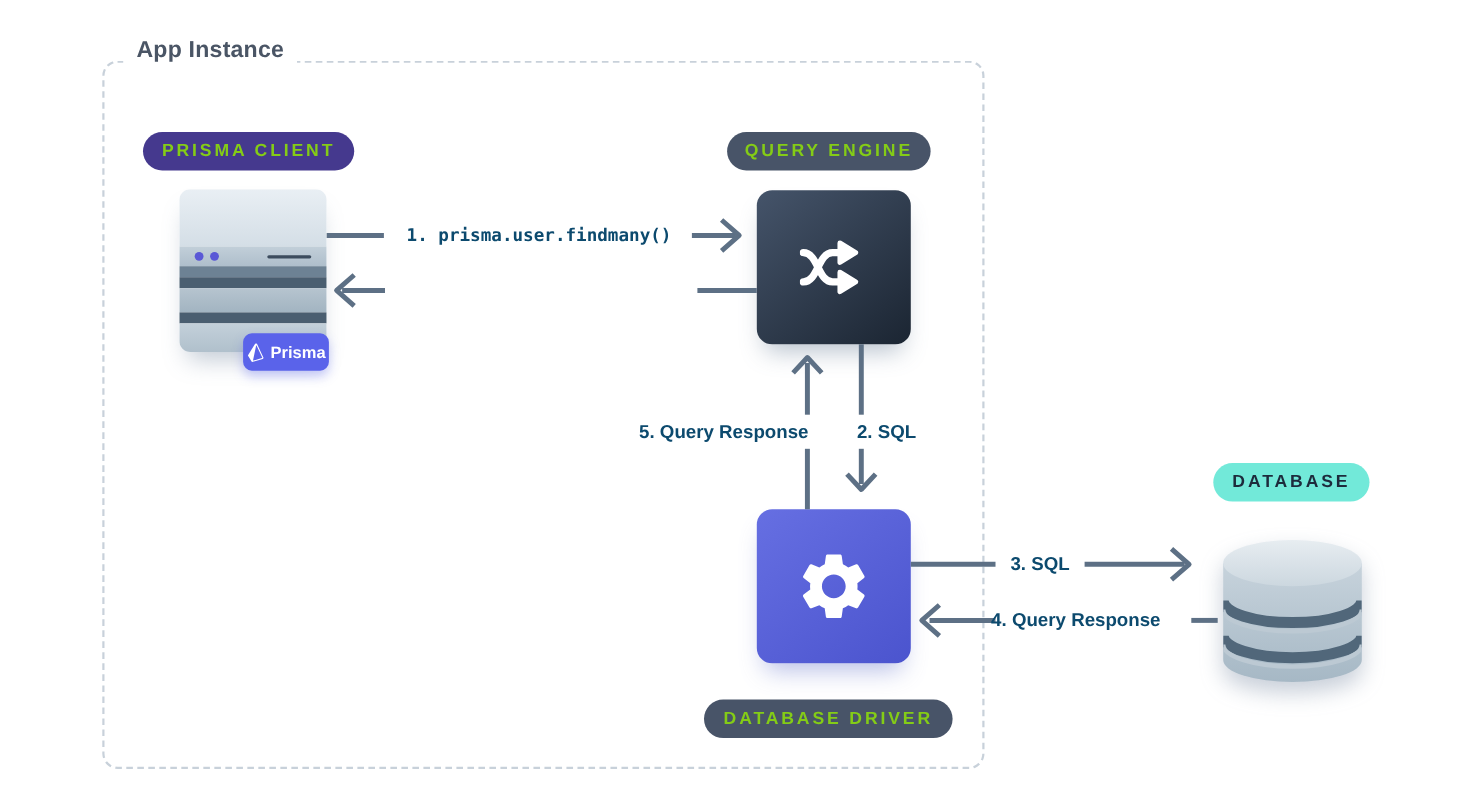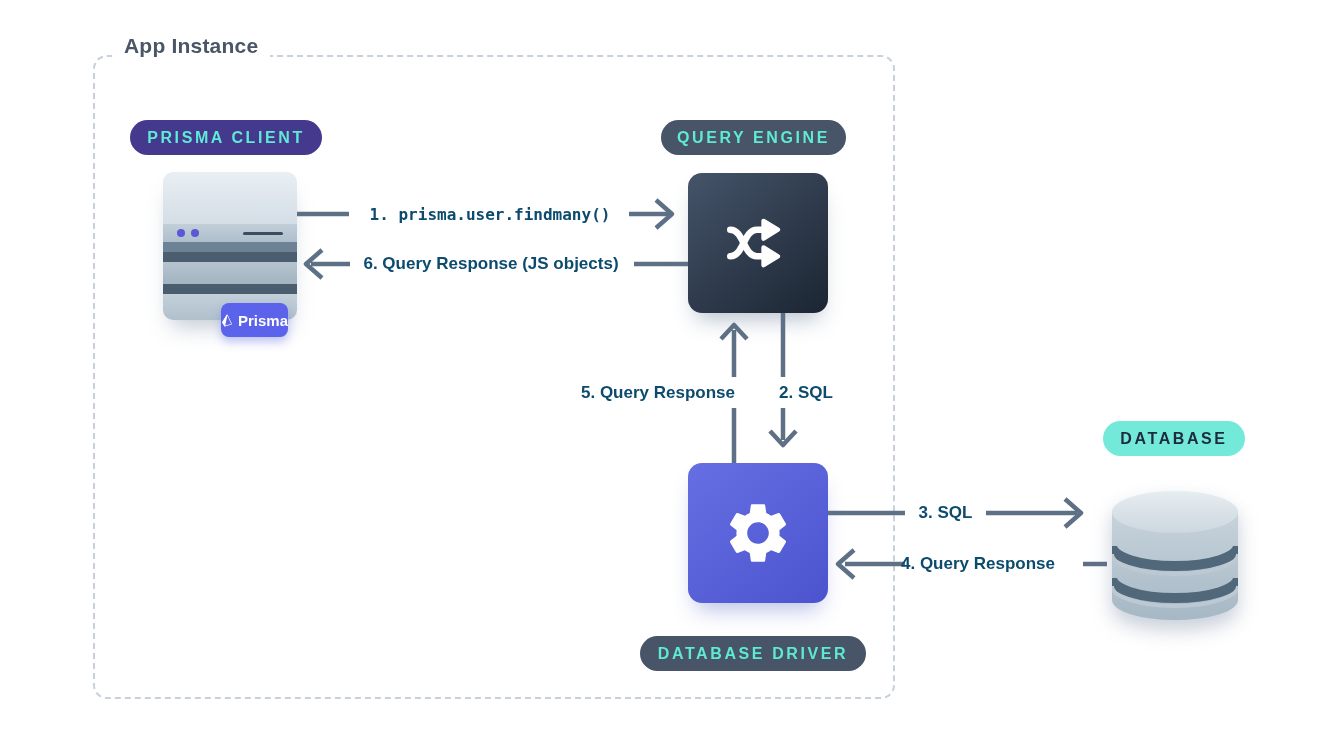--- a/index.html
+++ b/index.html
@@ -8,21 +8,21 @@
 
   
   .app-box{position:absolute;left:93px;top:55px;width:798px;height:640px;
            border:2.5px dashed #c8d1da;border-radius:14px;}
   .app-title{position:absolute;left:112px;top:46px;transform:translateY(-50%);
              background:#ffffff;padding:0 12px;font-size:21px;font-weight:bold;color:#4a5565;
              letter-spacing:.2px;}
 
   
   .pill{position:absolute;height:35px;display:flex;align-items:center;justify-content:center;
-        border-radius:18px;color:#5eead4;font-weight:bold;font-size:16px;letter-spacing:2.6px;
+        border-radius:18px;color:#84cc16;font-weight:bold;font-size:16px;letter-spacing:2.6px;
         white-space:nowrap;}
   .pill-indigo{background:#45398e;}
   .pill-slate{background:#485468;}
   .pill-teal{background:#72e9d9;color:#1d2b3c;}
   .pill-prisma-client{left:130px;top:120px;width:192px;}
   .pill-query-engine{left:661px;top:120px;width:185px;}
   .pill-database-driver{left:640px;top:636px;width:226px;}
   .pill-database{left:1103px;top:421px;width:142px;}
 
   
@@ -34,21 +34,21 @@
             display:flex;align-items:center;padding:0 14px;}
   .srv-dot{width:8px;height:8px;border-radius:50%;background:#5a58d6;margin-right:6px;}
   .srv-line{margin-left:auto;width:40px;height:3px;border-radius:2px;background:#3c4c5e;}
   .srv-s1{height:10px;background:#6d8294;}
   .srv-s2{height:10px;background:#4a5e70;}
   .srv-s3{height:22px;background:linear-gradient(180deg,#b6c4cf,#a2b4c1);}
   .srv-s4{height:10px;background:#4a5e70;}
   .srv-s5{flex:1;background:linear-gradient(180deg,#c3d0da,#b0c0cc);}
 
   
-  .prisma-logo{position:absolute;left:221px;top:303px;width:67px;height:34px;border-radius:8px;
+  .prisma-logo{position:absolute;left:221px;top:303px;width:78px;height:34px;border-radius:8px;
                background:#5a63ea;display:flex;align-items:center;justify-content:center;gap:5px;
                color:#ffffff;font-weight:bold;font-size:15px;
                box-shadow:0 5px 10px rgba(90,99,234,.35);}
 
   
   .tile{position:absolute;width:140px;height:140px;border-radius:14px;
         display:flex;align-items:center;justify-content:center;}
   .tile-qe{left:688px;top:173px;background:linear-gradient(140deg,#45546a 0%,#1b2532 100%);
            box-shadow:0 14px 22px -8px rgba(96,118,145,.45);}
   .tile-dd{left:688px;top:463px;background:linear-gradient(140deg,#666fe2 0%,#4b54ce 100%);
@@ -175,19 +175,18 @@
         <path d="M1065 499 L1081 513 L1065 527"></path>
     </g>
     <g>
       <path d="M845 564 H905"></path>
         <path d="M1083 564 H1107"></path>
         <path d="M854 550 L838 564 L854 578"></path>
     </g>
   </svg>
 
   <div class="flow-label mono lbl-1">1. prisma.user.findmany()</div>
-  <div class="flow-label lbl-6">6. Query Response (JS objects)</div>
   <div class="flow-label lbl-5">5. Query Response</div>
   <div class="flow-label lbl-2">2. SQL</div>
   <div class="flow-label lbl-3">3. SQL</div>
   <div class="flow-label lbl-4">4. Query Response</div>
 
 </div>
 
 </body></html>

